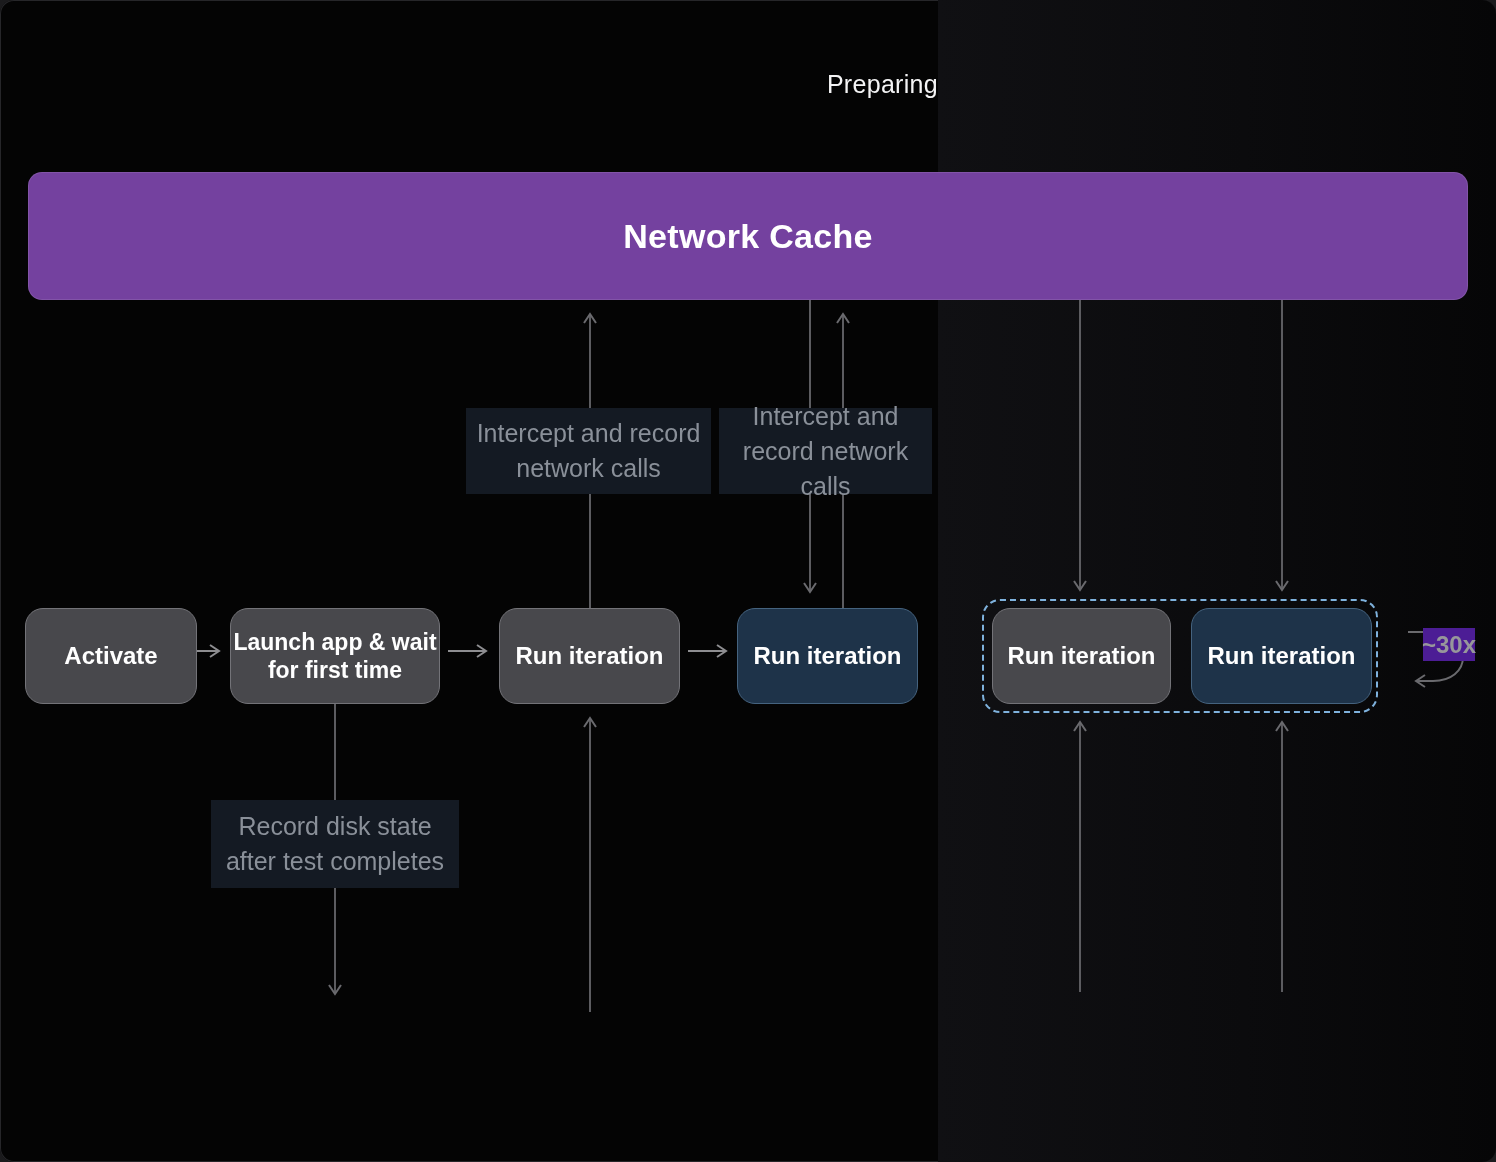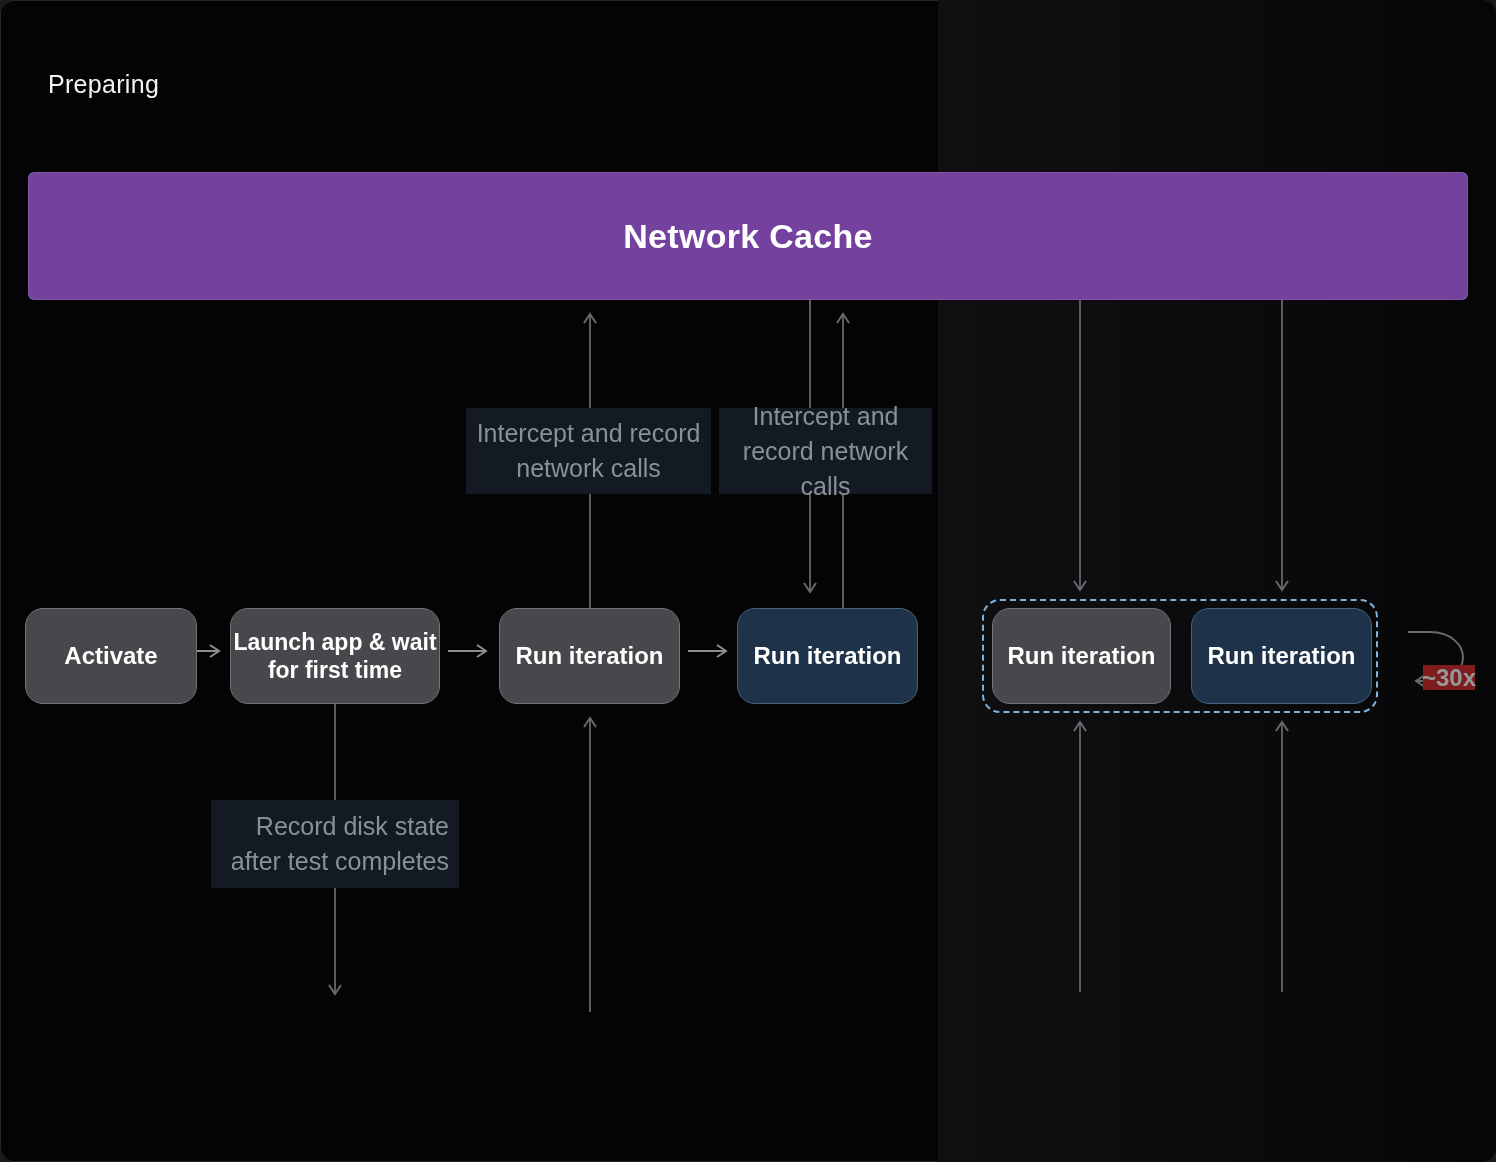--- a/index.html
+++ b/index.html
@@ -7,26 +7,26 @@
     position:relative;width:1496px;height:1162px;margin:0 auto;
     background:#040404;border-radius:14px;overflow:hidden;
     box-shadow:inset 0 0 0 1px #262629;
   }
   .panel-running{
     position:absolute;left:938px;top:0;width:558px;height:1162px;
     background:linear-gradient(90deg,#101013 0%,#0b0b0d 55%,#060607 100%);
   }
   .section-label{
     position:absolute;top:70px;color:#f4f4f5;font-size:25px;font-weight:500;
-    text-align:left;letter-spacing:.3px;padding-left:48px;
+    text-align:right;letter-spacing:.3px;
   }
   .section-label.prep{left:0;width:938px;}
   .section-label.run{left:938px;width:558px;}
   .cache-bar{
-    position:absolute;left:28px;width:1440px;height:128px;border-radius:6px;
+    position:absolute;left:28px;width:1440px;height:128px;border-radius:14px;
     background:#74419f;box-shadow:inset 0 0 0 1px rgba(255,255,255,.10);
     display:flex;align-items:center;justify-content:center;
     color:#ffffff;font-size:34px;font-weight:700;letter-spacing:.3px;
   }
   .cache-network{top:172px;}
   .cache-disk{top:1012px;}
   .wires{position:absolute;left:0;top:0;z-index:1;}
   .node{
     position:absolute;top:608px;height:96px;border-radius:18px;z-index:2;
     display:flex;align-items:center;justify-content:center;text-align:center;
@@ -34,28 +34,28 @@
   }
   .node-gray{background:#48484c;border:1.5px solid #737378;}
   .node-blue{background:#1e3349;border:1.5px solid #45637f;}
   .note{
     position:absolute;background:#141a23;color:#8a9099;z-index:3;
     display:flex;align-items:center;justify-content:center;text-align:center;
     font-size:25px;font-weight:500;line-height:1.4;box-sizing:border-box;padding:6px 10px;
   }
   .note-intercept-1{left:466px;top:408px;width:245px;height:86px;}
   .note-intercept-2{left:719px;top:408px;width:213px;height:86px;}
-  .note-disk{left:211px;top:800px;width:248px;height:88px;text-align:right;}
+  .note-disk{left:211px;top:800px;width:248px;height:88px;}
   .dashed-group{
     position:absolute;left:982px;top:599px;width:396px;height:114px;z-index:1;
     border:2px dashed #7fb2dd;border-radius:18px;box-sizing:border-box;
   }
   .loop-label{
-    position:absolute;left:1423px;top:665px;width:52px;height:25px;z-index:3;
-    background:#7f1d1d;color:#97979b;font-size:24px;font-weight:700;
+    position:absolute;left:1423px;top:628px;width:52px;height:33px;z-index:3;
+    background:#4c1d95;color:#97979b;font-size:24px;font-weight:700;
     display:flex;align-items:center;justify-content:center;
   }
 </style>
 </head>
 <body>
 
 <div class="canvas">
 
   <div class="panel-running"></div>
 

